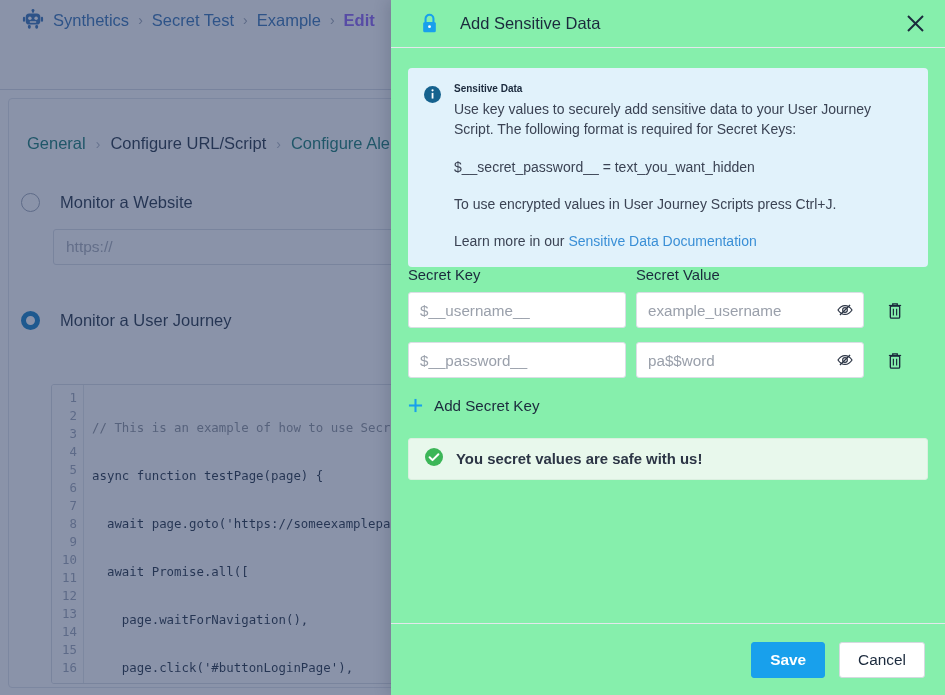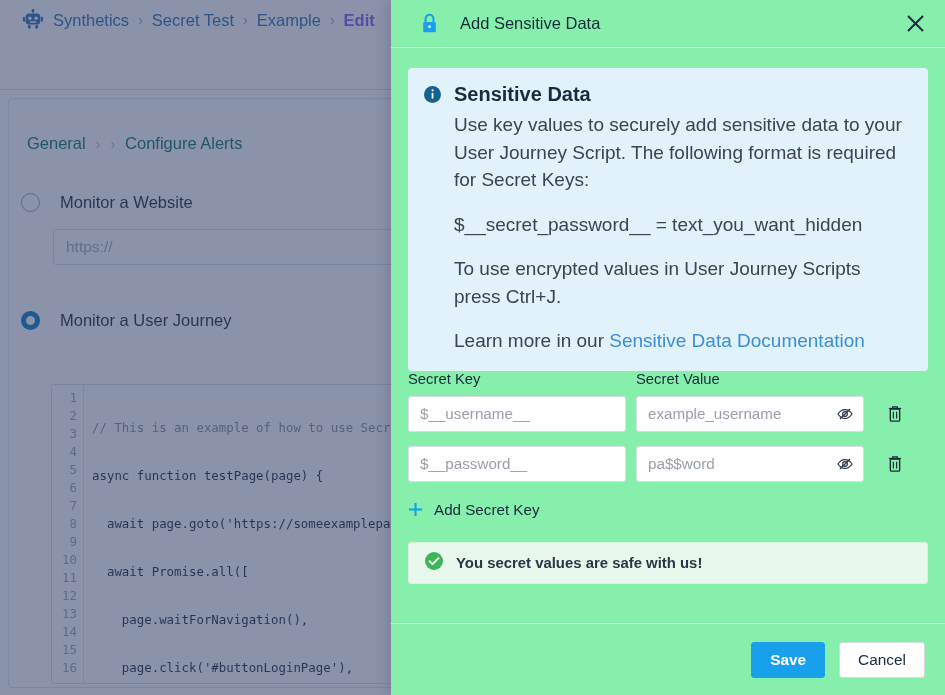--- a/index.html
+++ b/index.html
@@ -112,22 +112,22 @@
 
   .panel-body { flex: 1; padding: 20px 17px 0 17px; overflow: hidden; }
 
   .info-box {
     background: #e1f2fb; border-radius: 4px;
     padding: 15px 16px 16px 16px;
     display: flex; gap: 13px;
   }
   .info-icon { width: 17px; height: 17px; flex: none; margin-top: 3px; }
   .info-content { flex: 1; }
-  .info-title { font-size: 20px; font-weight: bold; color: #1b2a3d; margin-bottom: 5px; }
-  .info-p { font-size: 19px; color: #3b4354; line-height: 1.45; }
+  .info-title { font-size: 10px; font-weight: bold; color: #1b2a3d; margin-bottom: 5px; }
+  .info-p { font-size: 14px; color: #3b4354; line-height: 1.45; }
   .info-p.gap { margin-top: 17px; }
   .info-link { color: #3a8fd6; }
 
   .fields { }
   .field-head { display: flex; gap: 0; margin-bottom: 9px; }
   .fh-key { width: 228px; font-size: 14.8px; color: #1b2a3d; }
   .fh-val { font-size: 14.8px; color: #1b2a3d; }
   .field-row { display: flex; align-items: center; margin-bottom: 14px; }
   .inp {
     height: 36px; border: 1px solid #dadee5; border-radius: 3px;
@@ -207,20 +207,21 @@
         <span class="crumb-sep">›</span>
         <span class="crumb-current">Edit</span>
       </div>
     </div>
 
     <div class="bg-card">
 
       <div class="stepnav">
         <span class="step-link">General</span>
         <span class="step-sep">›</span>
+        <span class="step-current">Configure URL/Script</span>
         <span class="step-sep">›</span>
         <span class="step-link">Configure Alerts</span>
       </div>
 
       <div class="radio-row r1">
         <span class="radio-outer"></span>
         <span class="radio-label">Monitor a Website</span>
       </div>
 
       <div class="url-input">

